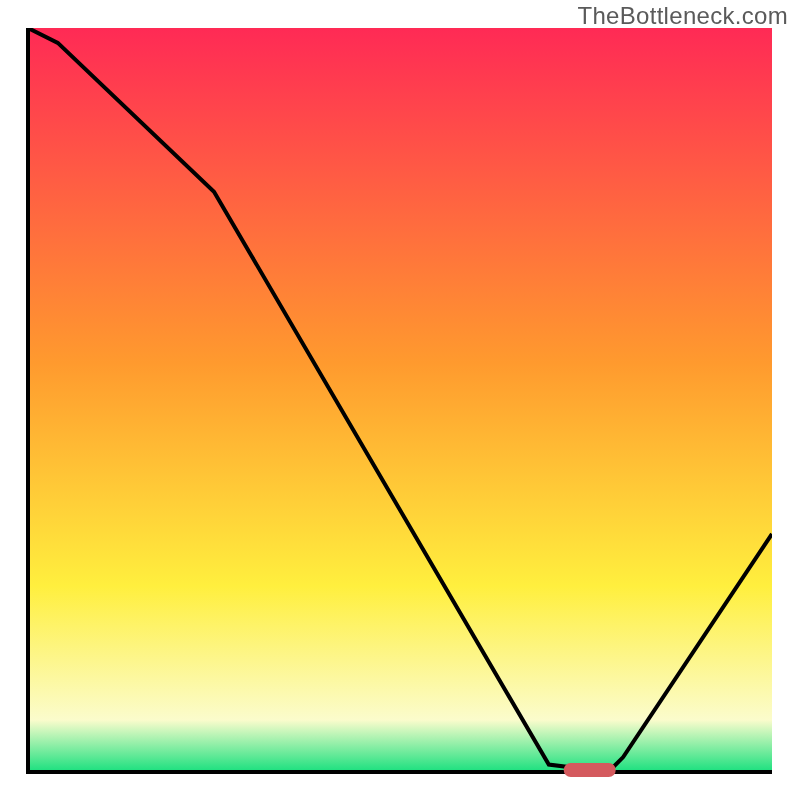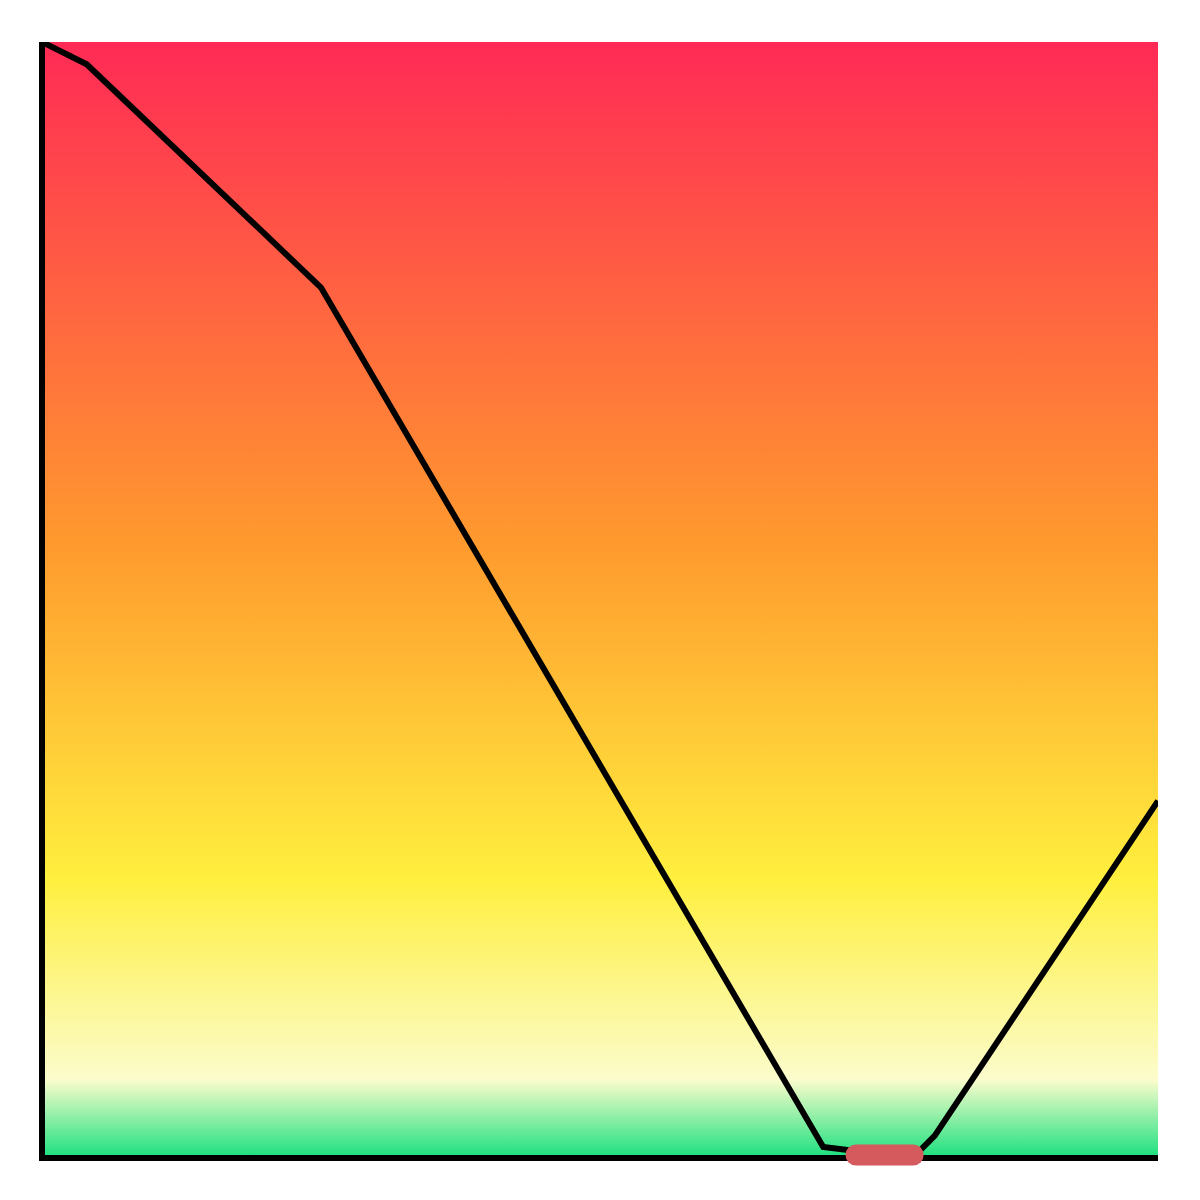--- a/index.html
+++ b/index.html
@@ -29,20 +29,21 @@
     position: absolute;
     left: 0;
     top: 0;
   }
 </style>
 </head>
 <body>
 
 <div class="frame">
 
+  <div class="watermark">TheBottleneck.com</div>
 
   <svg class="chart" width="800" height="800" viewBox="0 0 800 800">
     <defs>
       <linearGradient id="bg-grad" x1="0" y1="0" x2="0" y2="1">
         <stop id="g-red" offset="0%" stop-color="#ff2a55"></stop>
         <stop id="g-orange" offset="45%" stop-color="#ff9a2e"></stop>
         <stop id="g-yellow" offset="75%" stop-color="#ffef3e"></stop>
         <stop id="g-pale" offset="93%" stop-color="#fbfccc"></stop>
         <stop id="g-green" offset="100%" stop-color="#19e07e"></stop>
       </linearGradient>

